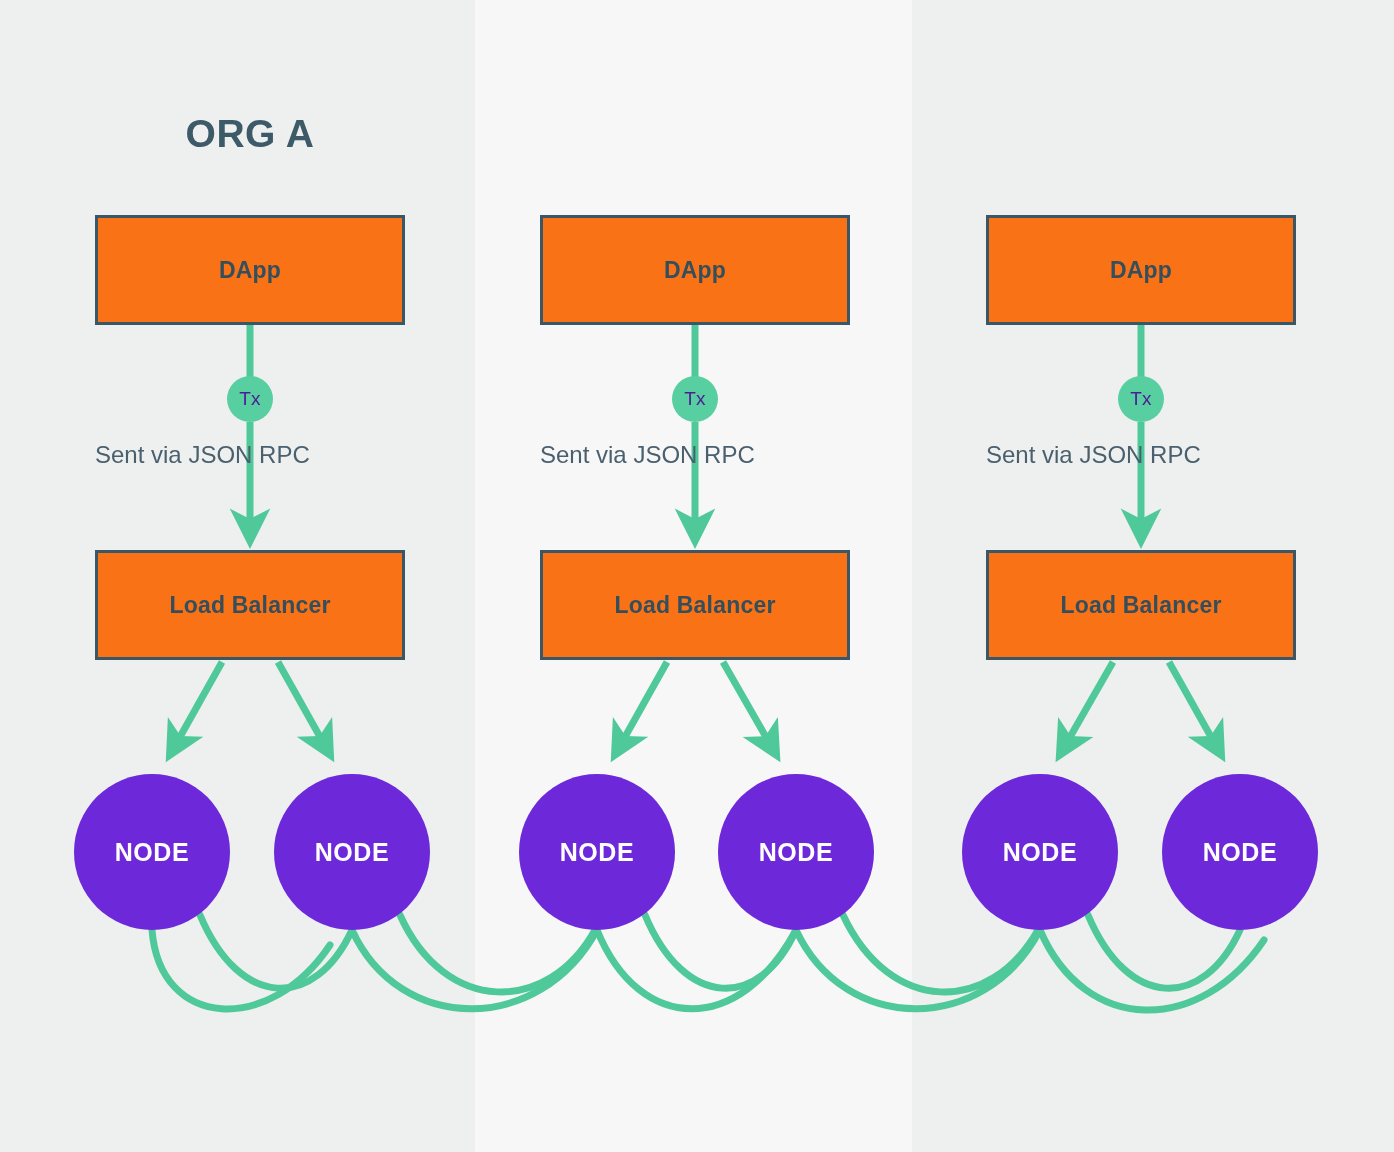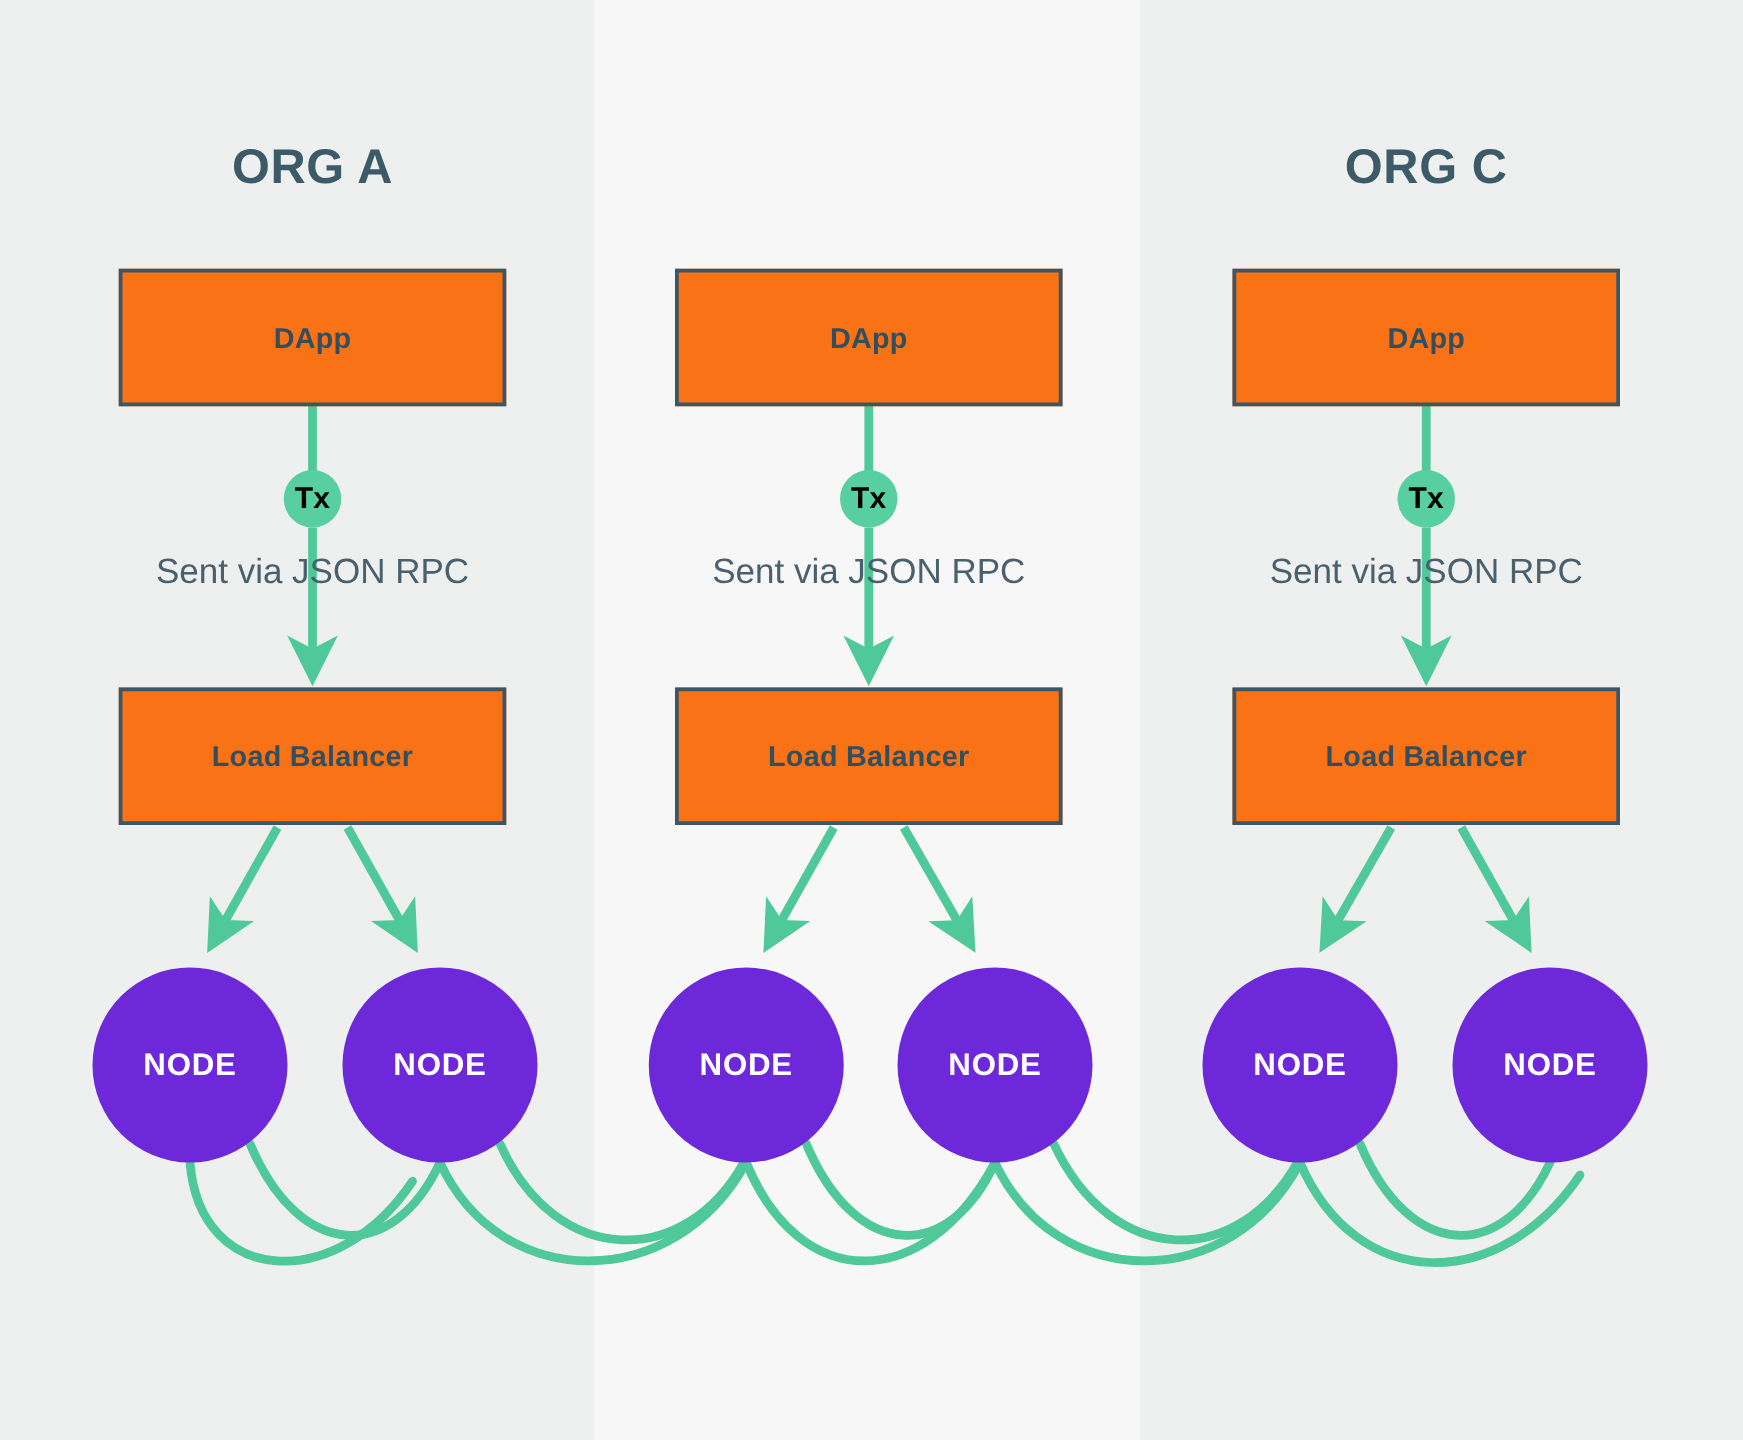--- a/index.html
+++ b/index.html
@@ -67,30 +67,30 @@
     position: absolute;
     width: 46px;
     height: 46px;
     border-radius: 50%;
     background: #57CFA0;
     display: flex;
     align-items: center;
     justify-content: center;
   }
   .tx-badge span {
+    font-size: 19px;
+    font-weight: normal;
+    color: #4c1d95;
+    letter-spacing: 0.2px;
+  }
+
+  .rpc-label {
+    position: absolute;
+    text-align: left;
     font-size: 24px;
-    font-weight: bold;
-    color: #000000;
-    letter-spacing: 0.2px;
-  }
-
-  .rpc-label {
-    position: absolute;
-    text-align: center;
-    font-size: 28px;
     color: #4A606E;
     white-space: nowrap;
   }
 
   .net-node {
     position: absolute;
     width: 156px;
     height: 156px;
     border-radius: 50%;
     background: #6d28d9;
@@ -194,21 +194,20 @@
     <span>Load Balancer</span>
   </div>
 
   <div class="net-node" style="left:519px; top:774px;">
     <span>NODE</span>
   </div>
   <div class="net-node" style="left:718px; top:774px;">
     <span>NODE</span>
   </div>
 
-  <div class="org-title" style="left:986px; top:112px; width:310px;">ORG C</div>
 
   <div class="node-box" style="left:986px; top:215px; width:310px; height:110px;">
     <span>DApp</span>
   </div>
 
   <div class="tx-badge" style="left:1118px; top:376px;">
     <span>Tx</span>
   </div>
 
   <div class="rpc-label" style="left:986px; top:441px; width:310px;">Sent via JSON RPC</div>

